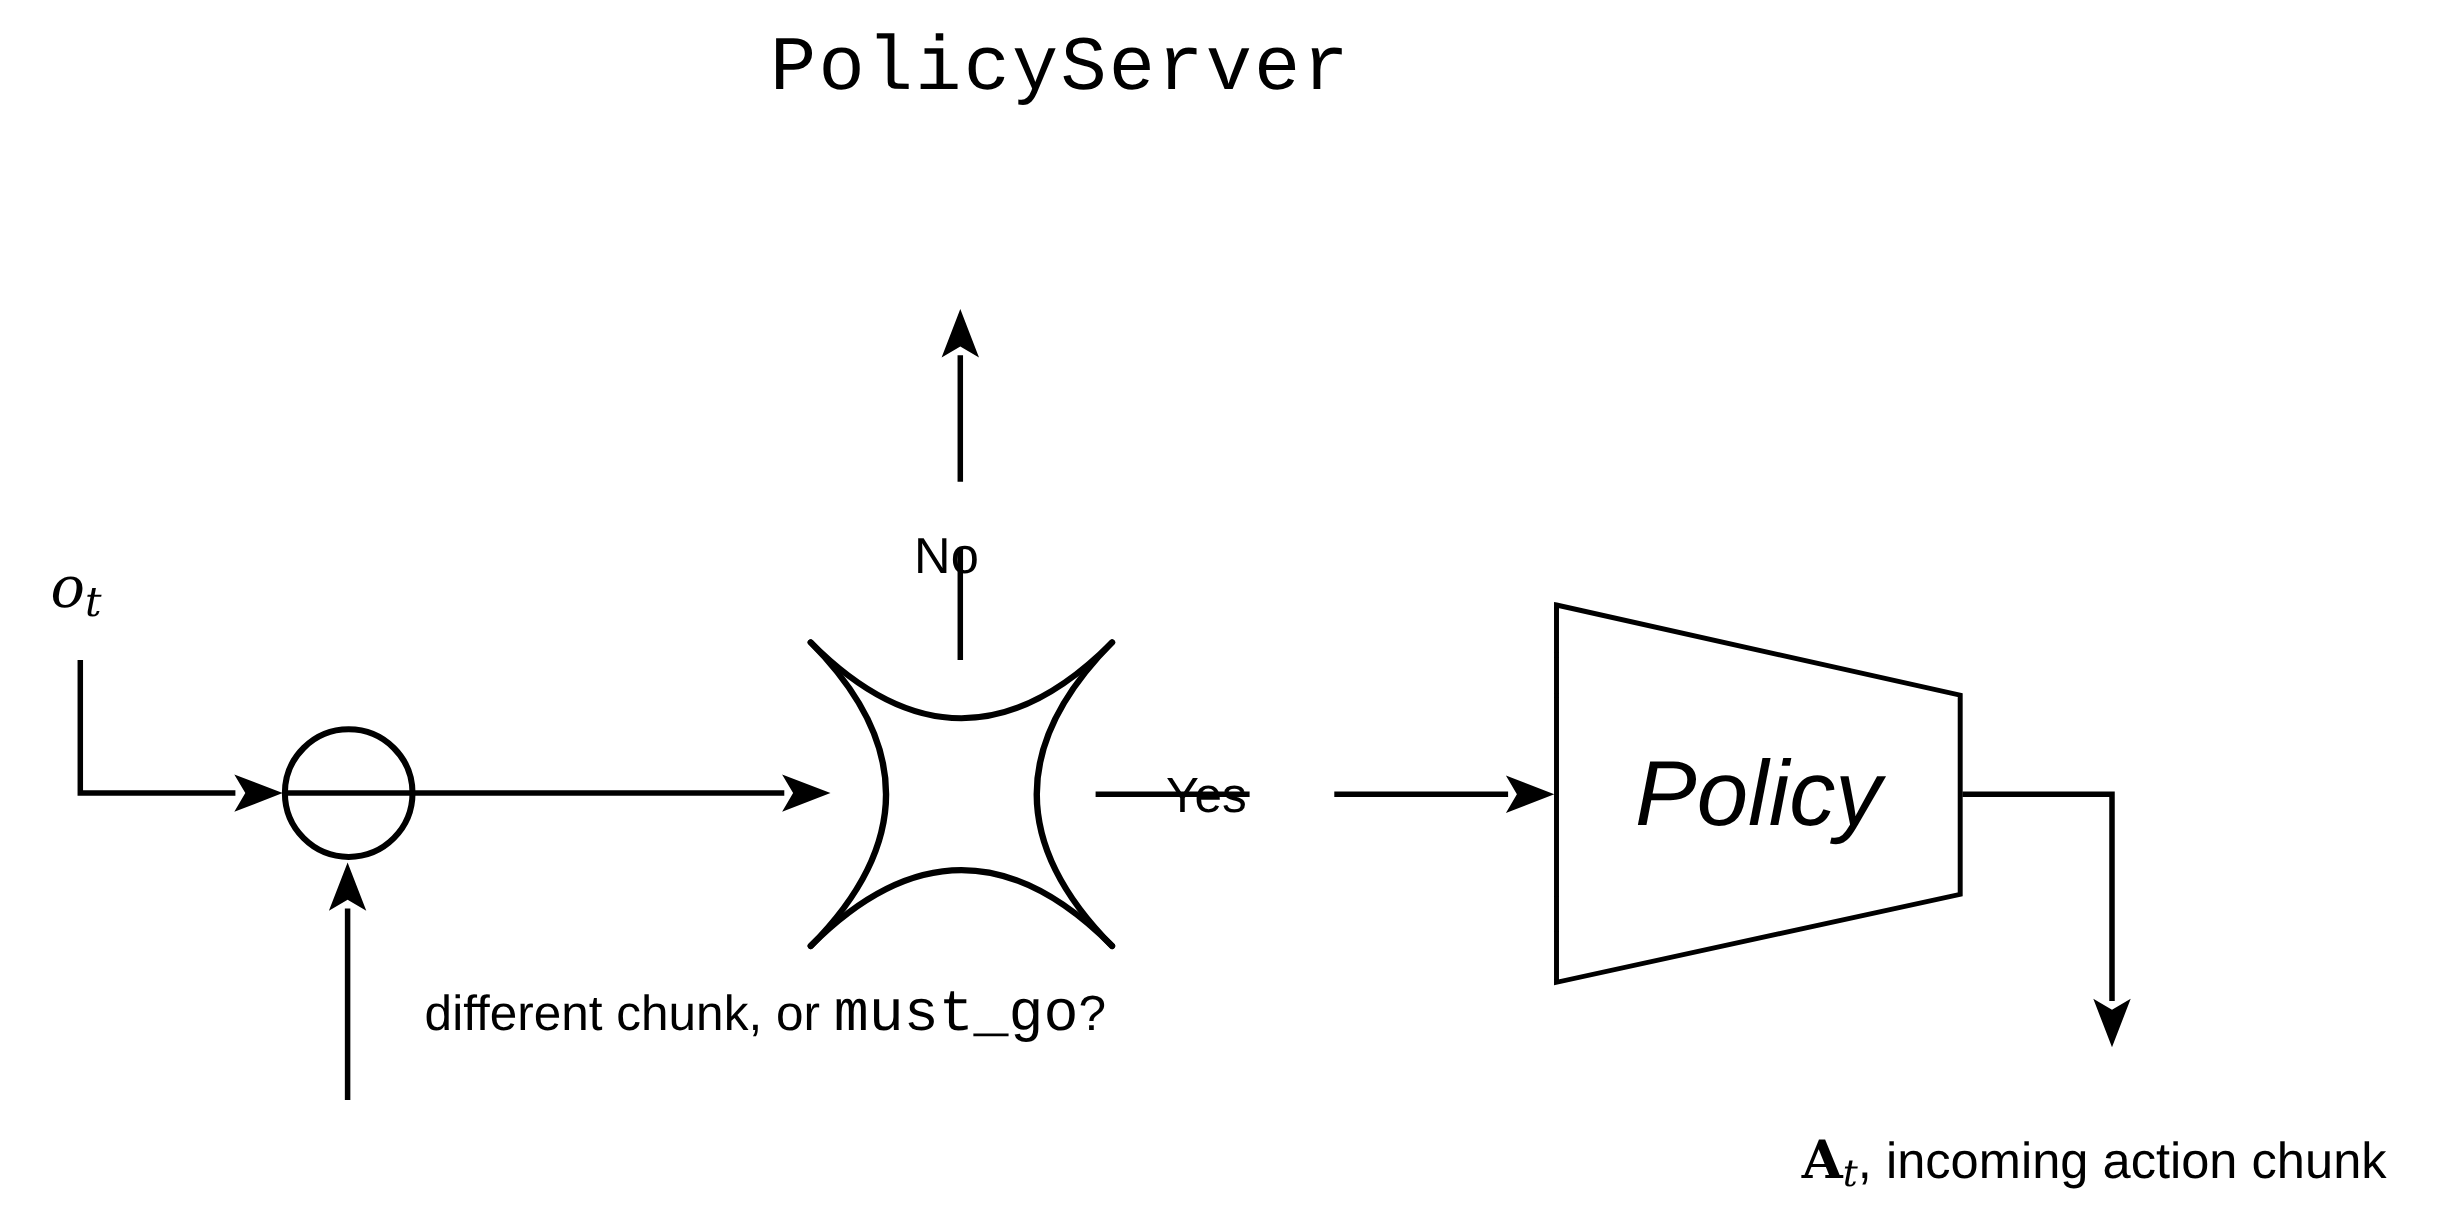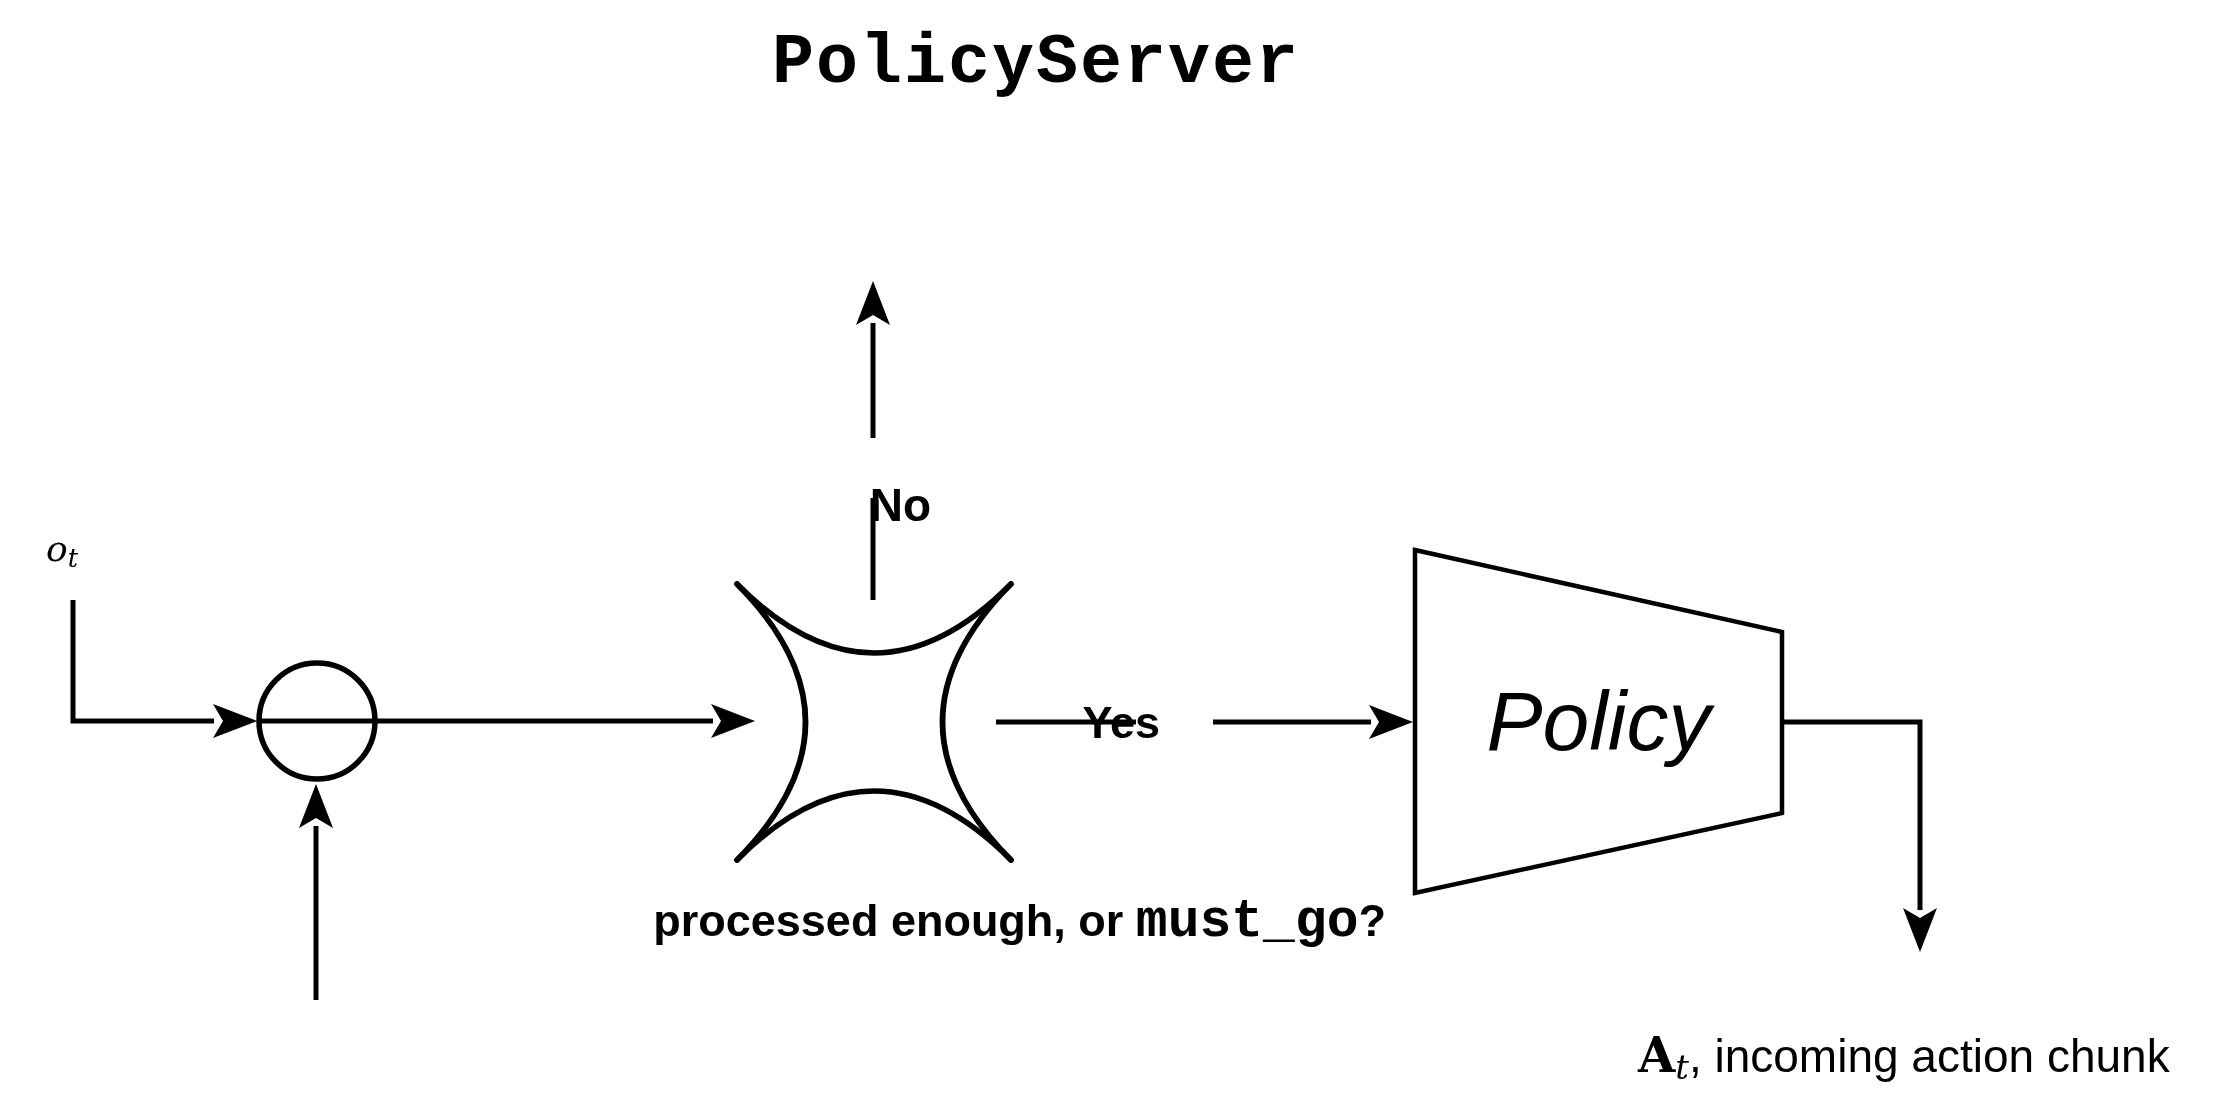--- a/index.html
+++ b/index.html
@@ -6,21 +6,21 @@
   #canvas{
     position:relative;
     width:2240px;height:1120px;
     background:#ffffff;
     font-family:"Liberation Sans", sans-serif;
     color:#000;
     overflow:hidden;
   }
   #shape-layer{position:absolute;left:0;top:0;width:2240px;height:1120px;}
   .lbl{position:absolute;line-height:1.2;white-space:nowrap;}
-  .center{text-align:right;font-weight:bold;}
+  .center{text-align:left;}
   .sans45{font-size:45px;font-family:"Liberation Sans",sans-serif;}
   .title{
     font-family:"Liberation Mono","DejaVu Sans Mono",monospace;
     font-size:70px;letter-spacing:2px;
   }
   .mono47{font-family:"Liberation Mono","DejaVu Sans Mono",monospace;font-size:48px;}
   .policy-box{
     position:absolute;left:1415px;top:550px;width:367px;height:343px;
     display:flex;align-items:center;justify-content:center;
     font-size:84px;
@@ -74,22 +74,22 @@
     </g>
   </svg>
 
   <div class="lbl title center" style="left:700px;top:22px;width:600px;">PolicyServer</div>
 
 
   <div class="lbl sans45 center" style="left:831px;top:430px;width:100px;font-size:46px;margin-top:48px;">No</div>
 
   <div class="lbl sans45 center" style="left:1060px;top:696px;width:100px;">Yes</div>
 
-  <div class="lbl" style="left:46px;top:527px;font-size:36px;"><span class="math">o</span><span class="math sub">t</span></div>
+  <div class="lbl" style="left:46px;top:504px;font-size:52px;"><span class="math">o</span><span class="math sub">t</span></div>
 
 
-  <div class="lbl center" style="left:386px;top:891px;width:1000px;"><span class="sans45">processed enough, or </span><span class="q-mono">must_go</span><span class="sans45">?</span></div>
+  <div class="lbl center" style="left:386px;top:891px;width:1000px;"><span class="sans45">different chunk, or </span><span class="q-mono">must_go</span><span class="sans45">?</span></div>
 
   <div class="policy-box">Policy</div>
 
   <div class="lbl" style="left:1638px;top:995px;font-size:46px;margin-top:32px;"><span class="math-bold" style="font-size:48px;">A</span><span class="math sub" style="font-size:34px;">t</span><span>, incoming action chunk</span></div>
 
 </div>
 
 </body></html>

